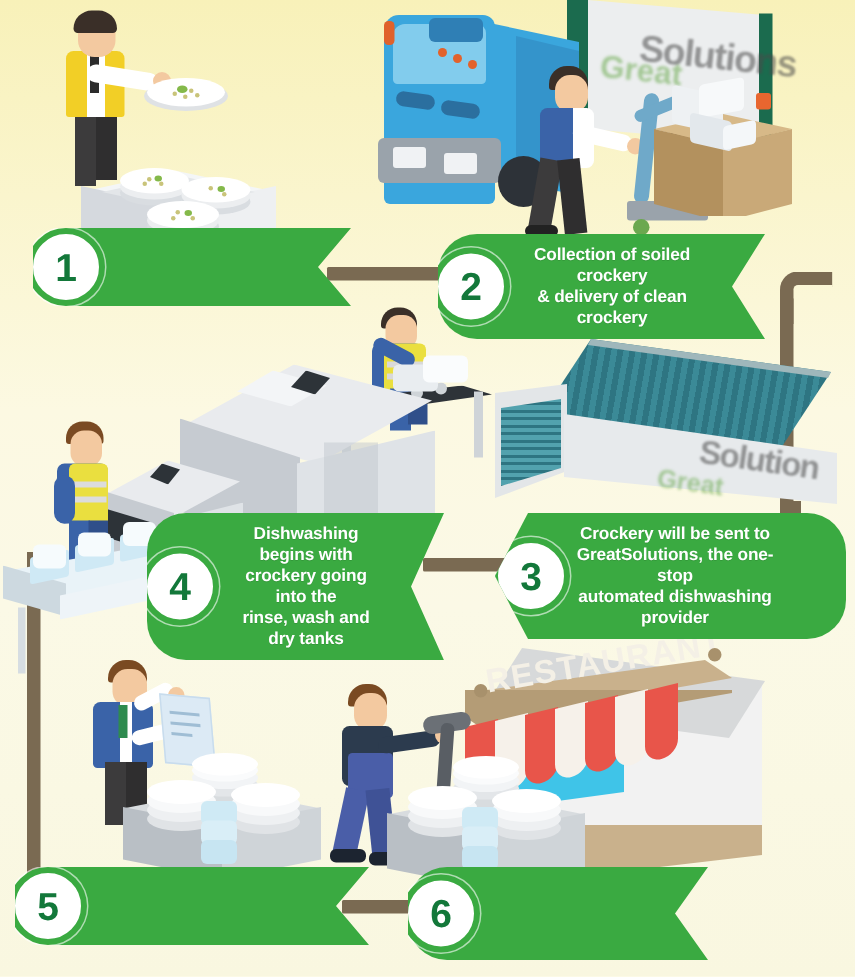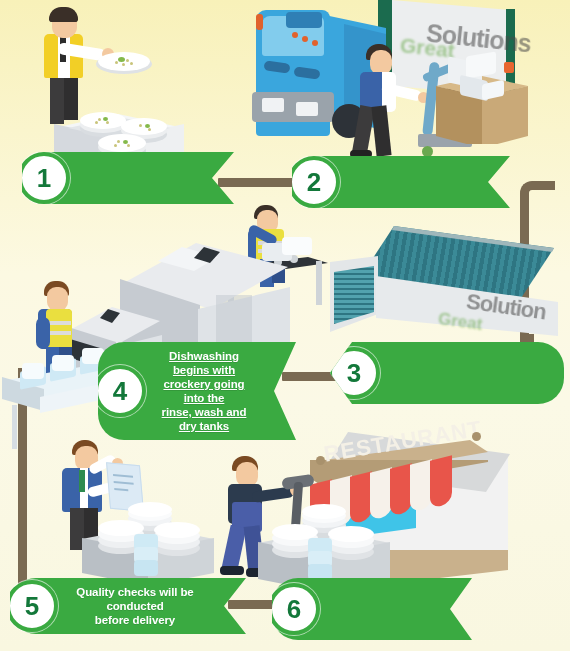--- a/index.html
+++ b/index.html
@@ -485,43 +485,46 @@
 
   <div class="step" style="left:22px;top:152px;">
     <div class="banner r" style="width:212px;">
       <div class="circle left">1</div>
     </div>
   </div>
 
   <div class="step" style="left:292px;top:156px;">
     <div class="banner r" style="width:218px;">
       <div class="circle left">2</div>
+      <div class="banner-txt" style="margin-left:8px;width:100%;">Collection of soiled crockery
+&amp; delivery of clean crockery</div>
     </div>
   </div>
 
   <div class="step" style="left:330px;top:342px;">
     <div class="banner l" style="width:234px;min-height:62px;">
       <div class="circle left" style="left:-2px;">3</div>
+      <div class="banner-txt" style="margin-left:12px;width:100%;">Crockery will be sent to
+GreatSolutions, the one-stop
+automated dishwashing provider</div>
     </div>
   </div>
 
   <div class="step" style="left:98px;top:342px;">
     <div class="banner r" style="width:198px;min-height:62px;">
       <div class="circle left">4</div>
-      <div class="banner-txt" style="margin-left:8px;width:100%;text-decoration:underline;">Dishwashing begins with
+      <div class="banner-txt" style="margin-left:8px;width:100%;">Dishwashing begins with
 crockery going into the
 rinse, wash and dry tanks</div>
     </div>
   </div>
 
   <div class="step" style="left:10px;top:578px;">
     <div class="banner r" style="width:236px;">
       <div class="circle left">5</div>
-      <div class="banner-txt" style="margin-left:8px;width:100%;">Quality checks will be conducted
-before delivery</div>
     </div>
   </div>
 
   <div class="step" style="left:272px;top:578px;">
     <div class="banner r" style="width:200px;min-height:62px;">
       <div class="circle left">6</div>
     </div>
   </div>
 
 </div>

